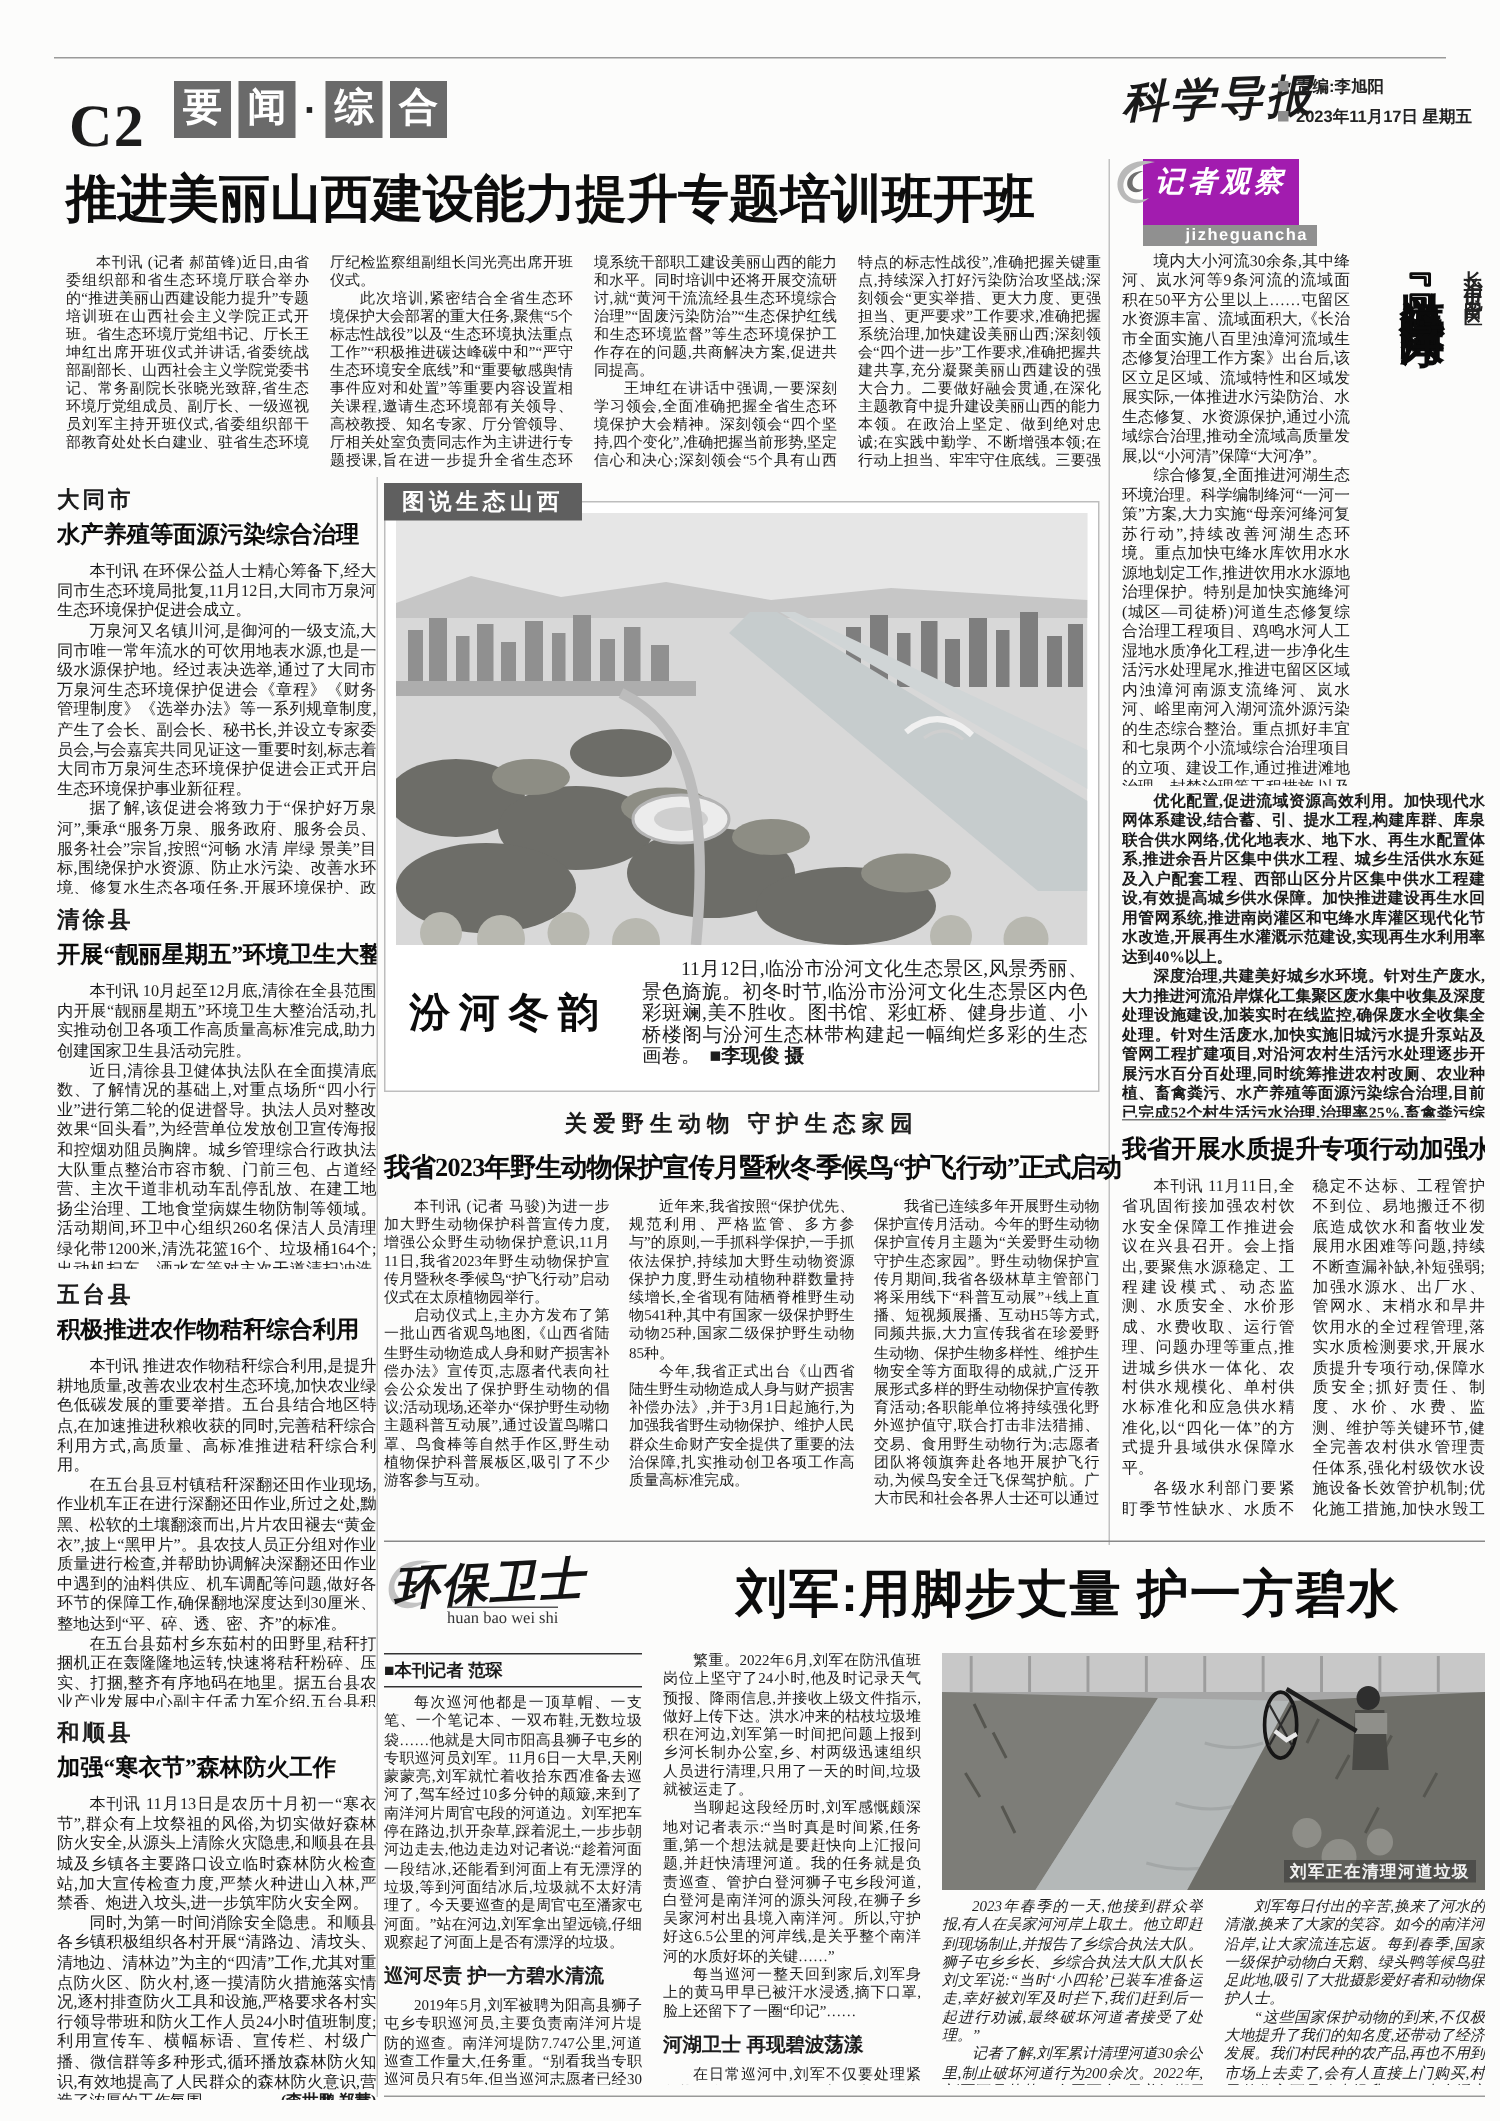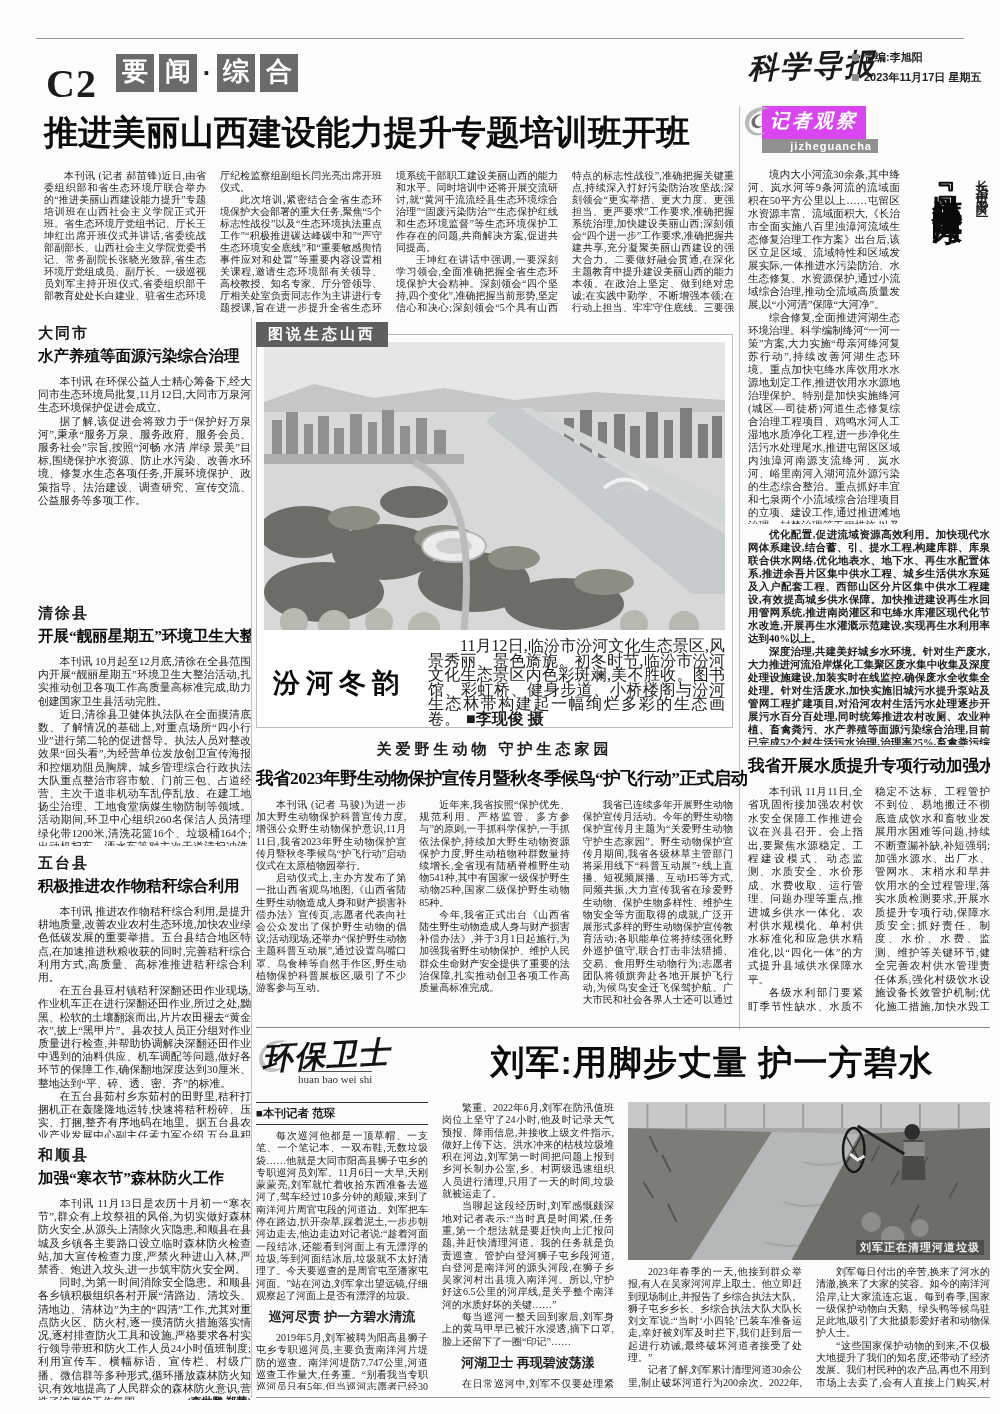--- a/index.html
+++ b/index.html
@@ -19,21 +19,21 @@
   .sq{display:inline-block;width:7px;height:7px;background:#8d8d8d;margin-right:5px;}
   
   .main-headline{position:absolute;left:44px;top:110px;width:690px;margin:0;
         font:900 34px "Liberation Sans",sans-serif;letter-spacing:0;white-space:nowrap;color:#0d0d0d;}
   .topstory-body{position:absolute;left:44px;top:170px;width:690px;height:146px;overflow:hidden;
         column-count:4;column-gap:14px;font-size:10px;line-height:12px;text-align:justify;}
   .para{margin:0;text-indent:2em;}
   
   .ob-badge{position:absolute;left:748px;top:106px;width:130px;}
   .ob-swoosh{position:absolute;left:-8px;top:-4px;}
-  .ob-main{margin-left:14px;background:#d946ef;color:#fff;display:inline-block;padding:2px 8px 5px;
+  .ob-main{margin-left:14px;background:#a21caf;color:#fff;display:inline-block;padding:2px 8px 16px;
         font:700 19px "Liberation Sans",sans-serif;letter-spacing:3px;font-style:italic;}
   .ob-sub{margin-left:14px;background:#909090;color:#fff;padding:1px 6px;text-align:right;
         font:700 11px "Liberation Sans",sans-serif;letter-spacing:1px;}
   .observer{position:absolute;left:748px;top:168px;width:242px;height:577px;overflow:hidden;
         font-size:10.5px;line-height:13px;text-align:justify;}
   .ob-upper{display:flex;gap:6px;height:356px;overflow:hidden;}
   .ob-uppertext{width:152px;overflow:hidden;}
   .ob-title-block{flex:1;writing-mode:vertical-rl;text-align:start;padding-top:2px;}
   .ob-loc{font:700 12.5px "Liberation Sans",sans-serif;letter-spacing:5px;margin-left:6px;color:#222;}
   .ob-title{font:900 30px "Liberation Serif",serif;letter-spacing:2px;color:#0b0b0b;}
@@ -49,21 +49,21 @@
   .county{font:700 15px "Liberation Sans",sans-serif;margin:8px 0 3px;letter-spacing:2px;}
   .brief-headline{font:800 15.5px "Liberation Serif",serif;margin:2px 0 8px;white-space:nowrap;color:#0c0c0c;}
   
   .photo-block{position:absolute;left:256px;top:334px;width:477px;height:394px;border:1px solid #bdbdbd;
         padding:7px;box-sizing:border-box;background:#fff;}
   .pb-badge{position:absolute;top:-13px;left:-1px;background:#5f5f5f;color:#fff;padding:3px 12px;
         font:700 15px "Liberation Sans",sans-serif;letter-spacing:3px;}
   .pb-photo{width:461px;height:288px;display:block;}
   .pb-caption{display:flex;gap:14px;align-items:center;margin-top:9px;}
   .pb-title{width:150px;text-align:center;font:700 27px "Liberation Serif",serif;letter-spacing:6px;color:#0b0b0b;}
-  .pb-text{flex:1;margin:0;font-size:16px;line-height:14.5px;text-align:justify;text-indent:2em;}
+  .pb-text{flex:1;margin:0;font-size:13px;line-height:14.5px;text-align:justify;text-indent:2em;}
   .pb-photographer{font-weight:700;white-space:nowrap;margin-left:6px;}
   
   .wildlife{position:absolute;left:256px;top:740px;width:477px;}
   .wl-kicker{text-align:center;font:700 15px "Liberation Sans",sans-serif;letter-spacing:4px;margin:0 0 7px;}
   .wl-headline{text-align:left;font:900 17.5px "Liberation Serif",serif;letter-spacing:-0.5px;
         margin:0 0 9px;white-space:nowrap;color:#0b0b0b;}
   .wl-body{column-count:3;column-gap:13px;height:212px;overflow:hidden;font-size:10px;line-height:12.2px;text-align:justify;}
   
   .water{position:absolute;left:748px;top:755px;width:242px;height:270px;overflow:hidden;}
   .wt-headline{font:800 16.5px "Liberation Sans",sans-serif;margin:0 0 8px;white-space:nowrap;color:#0b0b0b;}
@@ -77,27 +77,27 @@
   .hb-pinyin{position:absolute;left:42px;top:38px;font:400 11px "Liberation Serif",serif;
         border-top:1px solid #555;padding-top:1px;color:#333;}
   .hero-headline{flex:1;text-align:center;margin:0;font:900 34px "Liberation Sans",sans-serif;
         letter-spacing:1px;white-space:nowrap;color:#0b0b0b;}
   .hero-cols{display:flex;gap:14px;margin-top:8px;height:288px;overflow:hidden;
         font-size:10px;line-height:12.3px;text-align:justify;}
   .hcol{width:172px;flex:none;overflow:hidden;}
   .hcol-wide{flex:1;overflow:hidden;}
   .byline-box{border-top:1px solid #333;border-bottom:1px solid #333;padding:3px 0;margin-bottom:5px;
         font:700 11.5px "Liberation Sans",sans-serif;text-indent:0;}
-  .subhead{text-align:center;font:700 13px "Liberation Sans",sans-serif;margin:6px 0;text-indent:0;}
+  .subhead{font:700 13px "Liberation Sans",sans-serif;margin:6px 0;text-indent:0;}
   .hero-photo{position:relative;width:100%;height:158px;margin-bottom:6px;}
   .hero-photo svg{width:100%;height:100%;display:block;}
   .photo-cap{position:absolute;right:6px;bottom:5px;color:#f2f2f2;background:rgba(40,40,40,.45);
         padding:0 4px;font:700 11px "Liberation Sans",sans-serif;letter-spacing:1px;}
   .hero-subcols{display:flex;gap:14px;}
-  .hero-subcols .hcol{width:calc(50% - 7px);}
+  .hero-subcols .hcol{width:calc(50% - 7px);font-style:italic;}
 </style>
 </head>
 <body>
 
 <div class="page">
   <div class="top-rule"></div>
 
   <div class="edition">C2</div>
   <div class="tiles">
     <span class="tile">要</span>
@@ -156,20 +156,21 @@
       </div>
 
   </section>
 
   <aside class="left-col">
     <section class="brief" style="height:280px">
       <div class="county">大同市</div>
       <h3 class="brief-headline">水产养殖等面源污染综合治理</h3>
       <div>
           <p class="para">本刊讯 在环保公益人士精心筹备下,经大同市生态环境局批复,11月12日,大同市万泉河生态环境保护促进会成立。</p>
+          <p class="para">万泉河又名镇川河,是御河的一级支流,大同市唯一常年流水的可饮用地表水源,也是一级水源保护地。经过表决选举,通过了大同市万泉河生态环境保护促进会《章程》《财务管理制度》《选举办法》等一系列规章制度,产生了会长、副会长、秘书长,并设立专家委员会,与会嘉宾共同见证这一重要时刻,标志着大同市万泉河生态环境保护促进会正式开启生态环境保护事业新征程。</p>
         </div>
       <p class="para"><span>据了解,该促进会将致力于“保护好万泉河”,秉承“服务万泉、服务政府、服务会员、服务社会”宗旨,按照“河畅 水清 岸绿 景美”目标,围绕保护水资源、防止水污染、改善水环境、修复水生态各项任务,开展环境保护、政策指导、法治建设、调查研究、宣传交流、公益服务等多项工作。</span></p>
     </section>
     <section class="brief" style="height:250px">
       <div class="county">清徐县</div>
       <h3 class="brief-headline">开展“靓丽星期五”环境卫生大整治</h3>
       <div>
           <p class="para">本刊讯 10月起至12月底,清徐在全县范围内开展“靓丽星期五”环境卫生大整治活动,扎实推动创卫各项工作高质量高标准完成,助力创建国家卫生县活动完胜。</p>
         </div>
       <p class="para"><span>近日,清徐县卫健体执法队在全面摸清底数、了解情况的基础上,对重点场所“四小行业”进行第二轮的促进督导。执法人员对整改效果“回头看”,为经营单位发放创卫宣传海报和控烟劝阻员胸牌。城乡管理综合行政执法大队重点整治市容市貌、门前三包、占道经营、主次干道非机动车乱停乱放、在建工地扬尘治理、工地食堂病媒生物防制等领域。活动期间,环卫中心组织260名保洁人员清理绿化带1200米,清洗花篮16个、垃圾桶164个;出动机扫车、洒水车等对主次干道清扫冲洗,降低路面扬尘污染,提升道路清洁度。</span></p>

